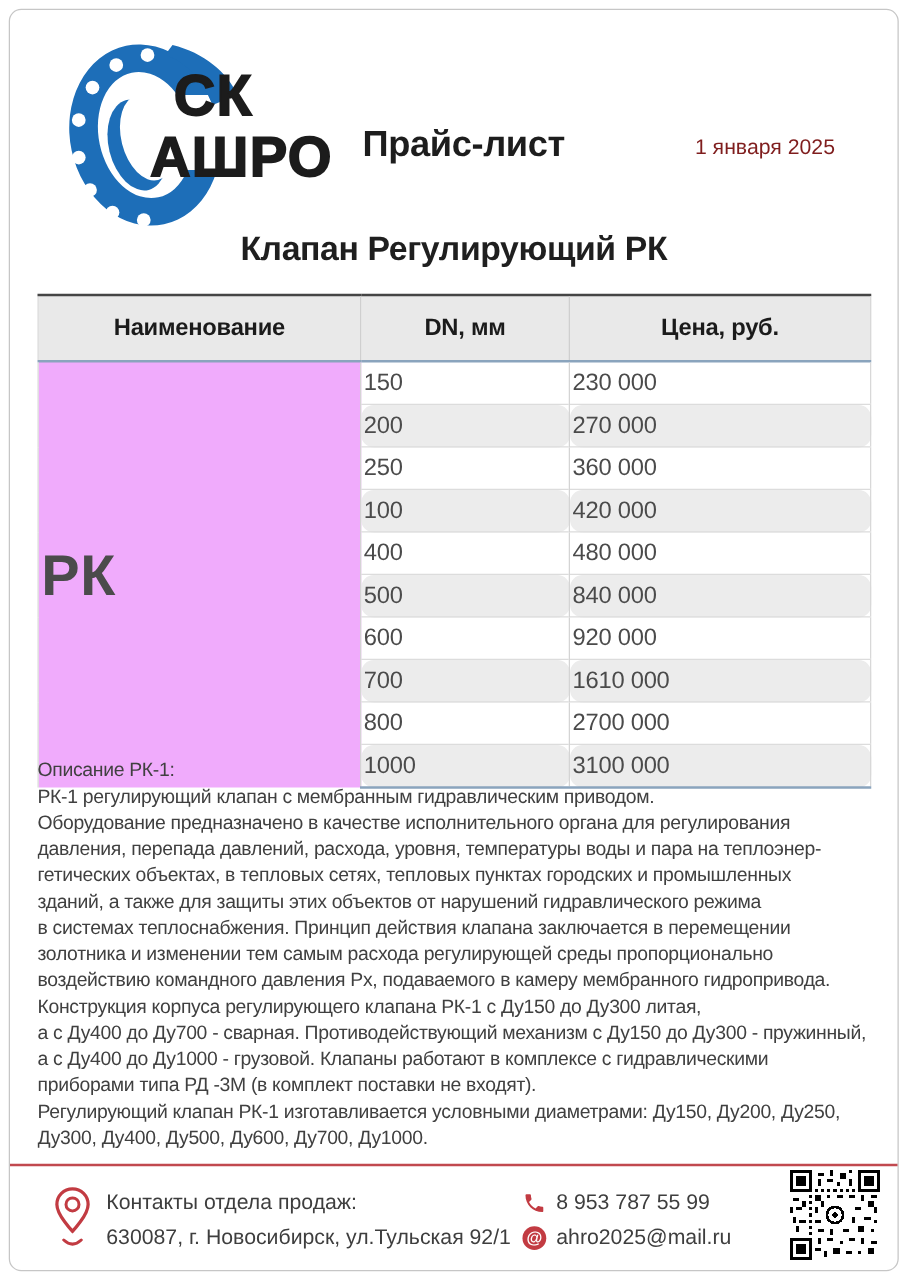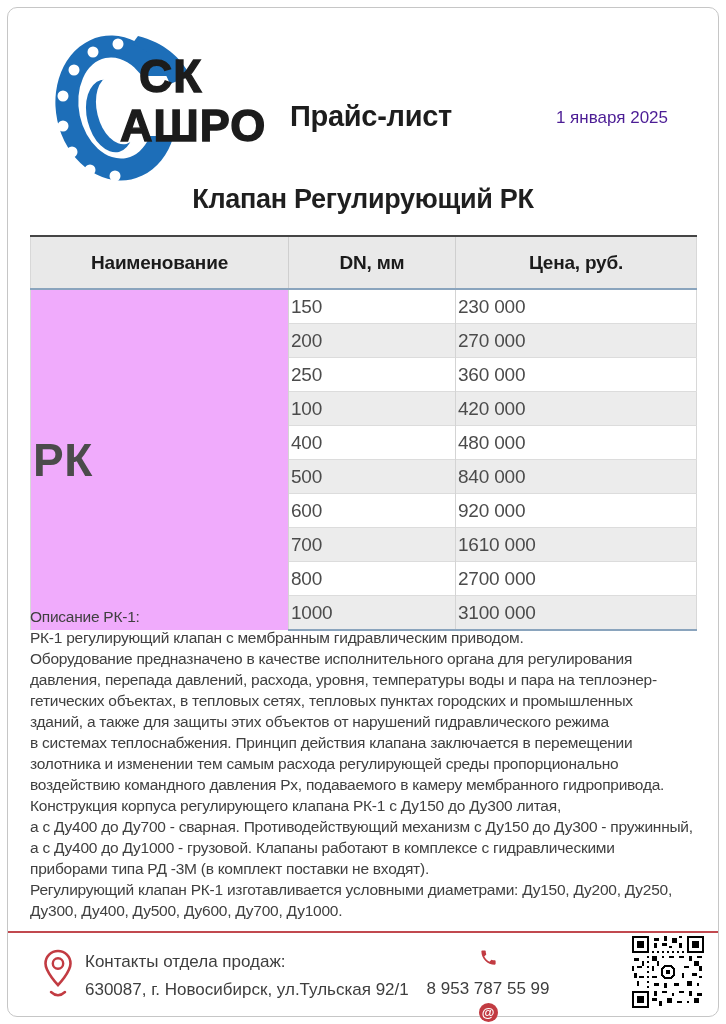--- a/index.html
+++ b/index.html
@@ -9,53 +9,53 @@
 
   
   .logo{position:absolute;left:38px;top:26px;width:190px;height:156px;}
   .logo svg{position:absolute;left:0;top:0;}
   .logo-text{position:absolute;color:#1c1c1c;font-weight:bold;line-height:1;
              -webkit-text-stroke:1.4px #1c1c1c;letter-spacing:1px;}
   .logo-line1{left:101px;top:27px;font-size:46px;}
   .logo-line2{left:82px;top:77px;font-size:45px;}
   .doc-title{position:absolute;left:0;right:0;top:100px;text-align:center;
              font-size:29px;font-weight:bold;color:#1d1d1d;letter-spacing:-0.3px;padding-left:16px;}
-  .doc-date{position:absolute;right:58px;top:108px;font-size:17px;color:#4c1d95;}
+  .doc-date{position:absolute;right:58px;top:108px;font-size:17px;color:#7f1d1d;}
   .product-title{position:absolute;left:0;right:0;top:184px;text-align:center;
                  font-size:27px;font-weight:bold;color:#1f1f1f;letter-spacing:-0.3px;}
 
   
   table.price{position:absolute;left:30px;top:235px;width:666px;border-collapse:collapse;
               border-left:1px solid #d8d8d8;border-right:1px solid #d8d8d8;
               font-size:19px;letter-spacing:-0.2px;table-layout:fixed;}
   col.c1{width:258px;} col.c2{width:167px;} col.c3{width:241px;}
   table.price th{height:49px;background:#e9e9e9;color:#1b1b1b;font-weight:bold;
                  border-top:2px solid #454545;border-bottom:2px solid #8aa4bd;text-align:center;}
   table.price th + th{border-left:1px solid #cfcfcf;}
   table.price td{height:29px;color:#4b4b4b;padding:2px;}
-  tbody tr + tr td{border-top:1px solid #dcdcdc;}
+  tbody tr + tr td{border-top:1px solid #dcdcdc;border-radius:10px;}
   td.dn-cell,td.price-cell{border-left:1px solid #d4d4d4;}
   tbody tr:nth-child(even) td.dn-cell,
   tbody tr:nth-child(even) td.price-cell{background:#ececec;}
   tbody tr:last-child td{border-bottom:2px solid #8aa4bd;}
   td.product-cell{font-size:46px;font-weight:bold;color:#2d2d2d;background:#f0abfc;
                   vertical-align:middle;letter-spacing:0.5px;}
 
   
   .description{position:absolute;left:30px;top:606px;width:680px;font-size:15.5px;
                line-height:21px;color:#404040;letter-spacing:-0.25px;}
   .desc-line{white-space:nowrap;overflow:hidden;}
 
   
   .footer-divider{position:absolute;left:8px;right:8px;top:931px;height:2px;background:#c1494f;}
   .footer{position:absolute;left:0;top:940px;width:574px;height:76px;font-size:17px;color:#3e3e3e;}
   .pin-wrap{position:absolute;left:42px;top:8px;}
   .contacts-block{position:absolute;left:85px;top:8px;line-height:28px;}
   .reach-block{position:absolute;left:418px;top:8px;line-height:28px;}
-  .reach-row{display:flex;align-items:center;gap:8px;white-space:nowrap;flex-direction:column;}
+  .reach-row{display:flex;align-items:center;gap:8px;white-space:nowrap;}
   .at-icon{display:inline-flex;align-items:center;justify-content:center;width:19px;height:19px;
            border-radius:50%;background:#c23b42;color:#fff;font-size:13px;font-weight:bold;}
   .qr{position:absolute;left:632px;top:-4px;}
 </style>
 </head>
 <body>
 
 <div class="frame"></div>
 
 <div class="logo">

